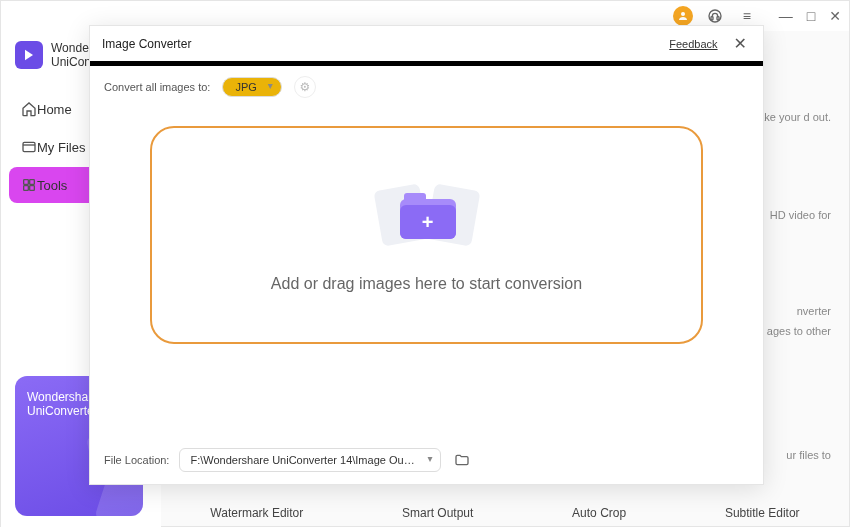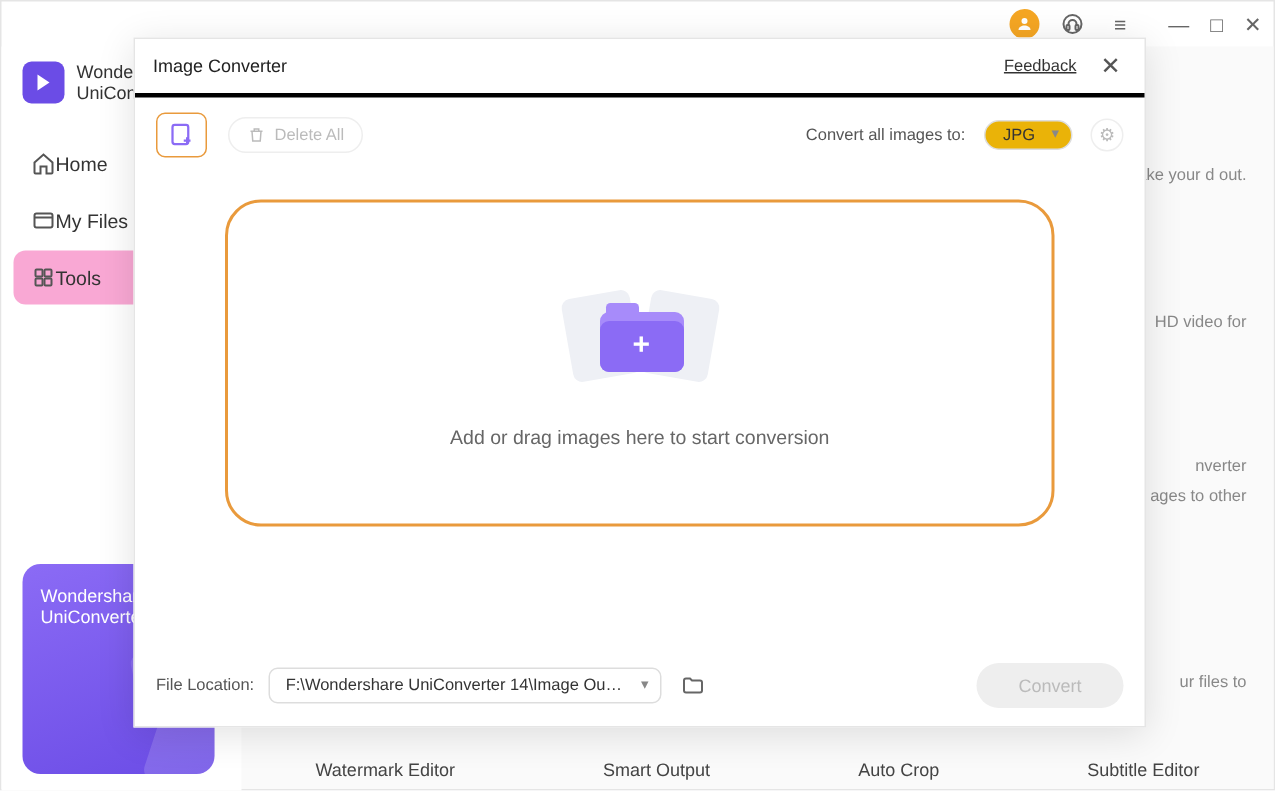--- a/index.html
+++ b/index.html
@@ -12,36 +12,36 @@
 .titlebar .icn { width: 20px; height: 20px; display: flex; align-items: center; justify-content: center; color: #666; font-size: 14px; cursor: pointer; }
 .titlebar .win-controls { display: flex; gap: 14px; margin-left: 10px; }
 .titlebar .win-controls span { cursor: pointer; color: #666; font-size: 14px; }
 
 .sidebar { position: absolute; left: 0; top: 30px; width: 160px; height: 497px; background: #fff; padding: 10px 8px; }
 .logo-row { display: flex; align-items: center; gap: 8px; margin-bottom: 22px; padding-left: 6px; }
 .logo-row .logo { width: 28px; height: 28px; background: #6b4ce6; border-radius: 6px; display: flex; align-items: center; justify-content: center; }
 .logo-row .logo svg { width: 16px; height: 16px; }
 .logo-row .brand { font-size: 12px; line-height: 14px; color: #333; }
 .nav-item { display: flex; align-items: center; padding: 10px 12px; border-radius: 8px; font-size: 13px; color: #333; cursor: pointer; margin-bottom: 2px; }
-.nav-item.active { background: #f9a8d4; }
+.nav-item.active { background: #d946ef; }
 .nav-item .nicon { width: 16px; height: 16px; display: flex; align-items: center; justify-content: center; color: #555; }
 
 .promo { position: absolute; left: 14px; bottom: 12px; width: 128px; height: 140px; background: linear-gradient(160deg, #8b6bf5, #6b4ce6); border-radius: 12px; color: #fff; padding: 14px 12px; font-size: 12px; overflow: hidden; }
 .promo .shape1 { position: absolute; right: -12px; bottom: -12px; width: 54px; height: 54px; background: rgba(255,255,255,0.15); border-radius: 8px; transform: rotate(18deg); }
 .promo .shape2 { position: absolute; right: 22px; top: 58px; width: 32px; height: 32px; background: rgba(255,255,255,0.12); border-radius: 6px; transform: rotate(-12deg); }
 .promo .note { position: absolute; right: 30px; top: 44px; color: rgba(255,255,255,0.5); font-size: 16px; }
 
 .content { position: absolute; left: 160px; top: 30px; right: 0; bottom: 0; background: #fafafa; }
 .card-hint { position: absolute; right: 18px; color: #888; font-size: 11px; text-align: right; line-height: 16px; }
 
 .tool-row { position: absolute; left: 0; bottom: 6px; right: 0; display: flex; justify-content: space-around; font-size: 12px; color: #444; }
 
 
 .modal { position: absolute; left: 88px; top: 24px; width: 675px; height: 460px; background: #fff; border: 1px solid #e5e5e5; box-shadow: 0 4px 24px rgba(0,0,0,0.12); display: flex; flex-direction: column; }
-.modal-header { display: flex; align-items: center; justify-content: space-between; padding: 8px 12px; border-bottom: 3px solid #000000; text-align: right; }
+.modal-header { display: flex; align-items: center; justify-content: space-between; padding: 8px 12px; border-bottom: 5px solid #000000; text-align: right; }
 .modal-title { font-size: 12px; color: #222; font-weight: 500; }
 .modal-header-right { display: flex; align-items: center; gap: 12px; }
 .feedback { font-size: 11px; color: #333; text-decoration: underline; cursor: pointer; }
 .modal-close { font-size: 16px; color: #555; cursor: pointer; padding: 0 4px; }
 
 .modal-toolbar { display: flex; align-items: center; justify-content: space-between; padding: 10px 14px; }
 .toolbar-left { display: flex; align-items: center; gap: 14px; }
 .add-btn { width: 34px; height: 30px; border: 1px solid #e99a3c; border-radius: 6px; display: flex; align-items: center; justify-content: center; cursor: pointer; }
 .add-btn svg { width: 18px; height: 18px; }
 .delete-all { display: flex; align-items: center; gap: 6px; font-size: 11px; color: #bbb; border: 1px solid #eee; padding: 5px 12px; border-radius: 14px; cursor: pointer; }
@@ -52,21 +52,21 @@
 
 .dropzone { margin: 18px 60px 0 60px; flex: 0 0 auto; height: 218px; border: 2px solid #e99a3c; border-radius: 24px; display: flex; flex-direction: column; align-items: center; justify-content: center; cursor: pointer; }
 .dropzone .illust { position: relative; width: 110px; height: 78px; margin-bottom: 20px; }
 .dropzone .bgfile { position: absolute; background: #eef0f5; border-radius: 6px; }
 .dropzone .bgfile.a { width: 46px; height: 56px; left: 6px; top: 10px; transform: rotate(-10deg); }
 .dropzone .bgfile.b { width: 46px; height: 56px; right: 6px; top: 10px; transform: rotate(10deg); }
 .dropzone .folder { position: absolute; left: 28px; top: 16px; width: 56px; height: 46px; }
 .dropzone .folder-back { position: absolute; width: 56px; height: 40px; top: 6px; background: #a78bfa; border-radius: 6px; }
 .dropzone .folder-tab { position: absolute; width: 22px; height: 10px; top: 0; left: 4px; background: #a78bfa; border-radius: 3px 3px 0 0; }
 .dropzone .folder-front { position: absolute; width: 56px; height: 34px; top: 12px; background: #8b6bf5; border-radius: 6px; display: flex; align-items: center; justify-content: center; color: #fff; font-size: 20px; font-weight: bold; }
-.dropzone .caption { font-size: 13px; color: #666; }
+.dropzone .caption { font-size: 16px; color: #666; }
 
 .modal-footer { margin-top: auto; display: flex; align-items: center; padding: 12px 14px; gap: 10px; }
 .footer-label { font-size: 11px; color: #555; }
 .path-select { flex: 0 0 262px; border: 1px solid #ddd; border-radius: 6px; padding: 5px 24px 5px 10px; font-size: 11px; color: #333; position: relative; cursor: pointer; background: #fff; white-space: nowrap; overflow: hidden; text-overflow: ellipsis; }
 .path-select::after { content: "▾"; position: absolute; right: 8px; top: 4px; color: #888; font-size: 10px; }
 .folder-btn { width: 22px; height: 22px; display: flex; align-items: center; justify-content: center; color: #666; cursor: pointer; }
 .spacer { flex: 1; }
 .convert-btn { background: #eee; color: #bbb; font-size: 12px; padding: 8px 28px; border-radius: 18px; cursor: pointer; }
 </style>
 </head>
@@ -166,34 +166,20 @@
   <div class="modal">
     <div class="modal-header">
       <div class="modal-title">Image Converter</div>
       <div class="modal-header-right">
         <span class="feedback">Feedback</span>
         <span class="modal-close">✕</span>
       </div>
     </div>
 
     <div class="modal-toolbar">
-      <div class="toolbar-left">
-        <div class="add-btn">
-          <svg viewBox="0 0 24 24">
-              <rect x="4" y="3" width="14" height="17" rx="2" fill="none" stroke="#8b6bf5" stroke-width="2"></rect>
-              <path d="M14 17h6M17 14v6" stroke="#8b6bf5" stroke-width="2"></path>
-            </svg>
-        </div>
-        <div class="delete-all">
-          <svg viewBox="0 0 24 24" width="12" height="12" fill="none" stroke="#bbb" stroke-width="2">
-              <path d="M4 7h16M9 7V4h6v3M6 7l1 13h10l1-13"></path>
-            </svg>
-          <span>Delete All</span>
-        </div>
-      </div>
       <div class="toolbar-right">
         <span>Convert all images to:</span>
         <div class="format-select">
           <span>JPG</span>
         </div>
         <div class="gear-btn">
           <span>⚙</span>
         </div>
       </div>
     </div>
@@ -215,19 +201,16 @@
       <span class="footer-label">File Location:</span>
       <div class="path-select">
         <span>F:\Wondershare UniConverter 14\Image Output</span>
       </div>
       <div class="folder-btn">
         <svg viewBox="0 0 24 24" width="16" height="16" fill="none" stroke="#666" stroke-width="2">
             <path d="M3 7a2 2 0 012-2h4l2 2h8a2 2 0 012 2v8a2 2 0 01-2 2H5a2 2 0 01-2-2z"></path>
           </svg>
       </div>
       <div class="spacer"></div>
-      <div class="convert-btn">
-        <span>Convert</span>
-      </div>
     </div>
   </div>
 
 </div>
 
 </body></html>

